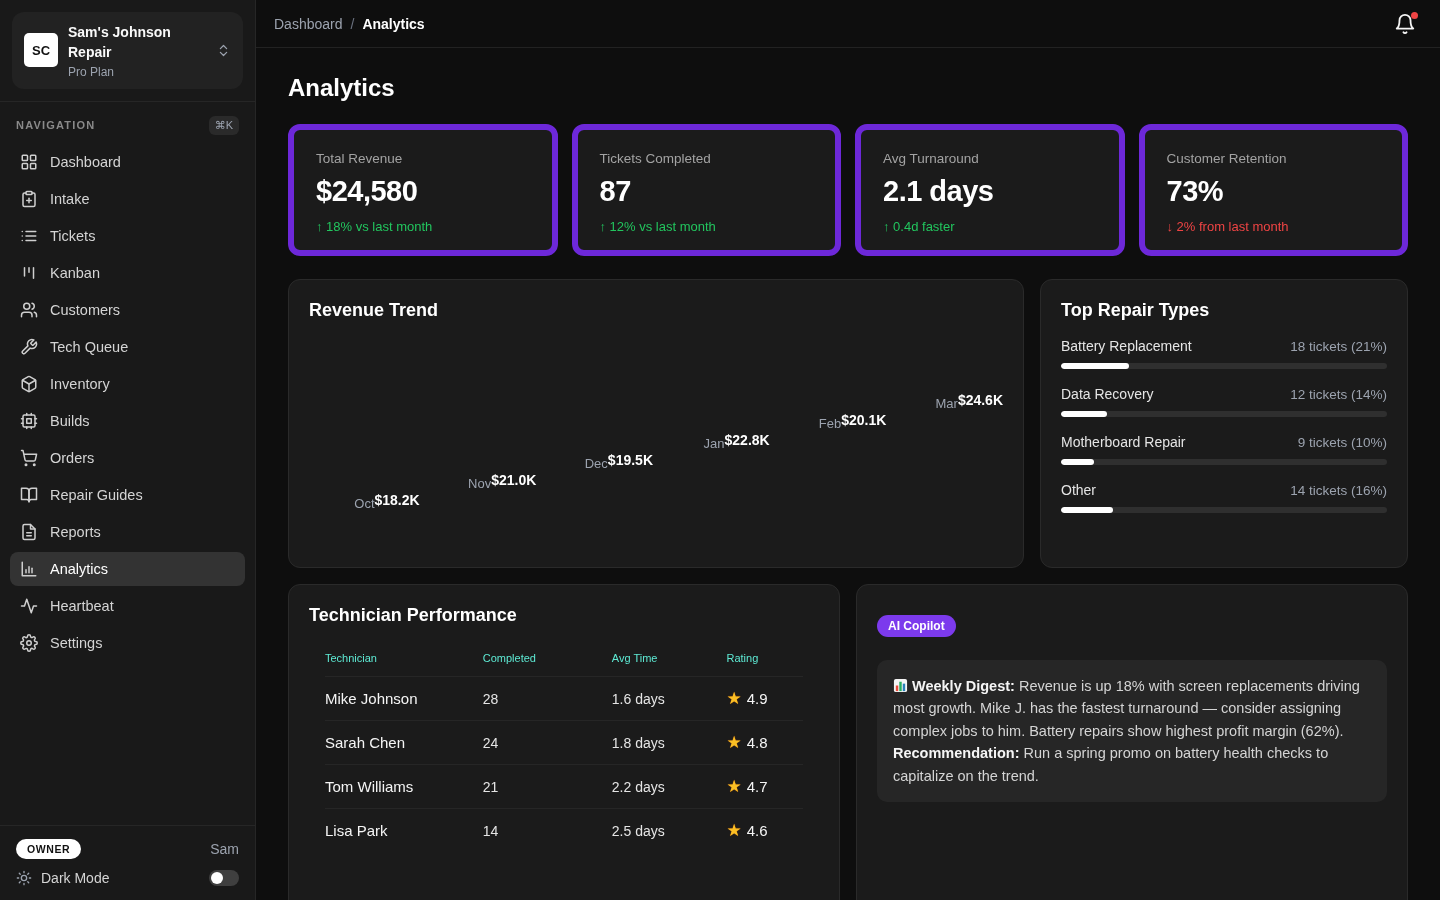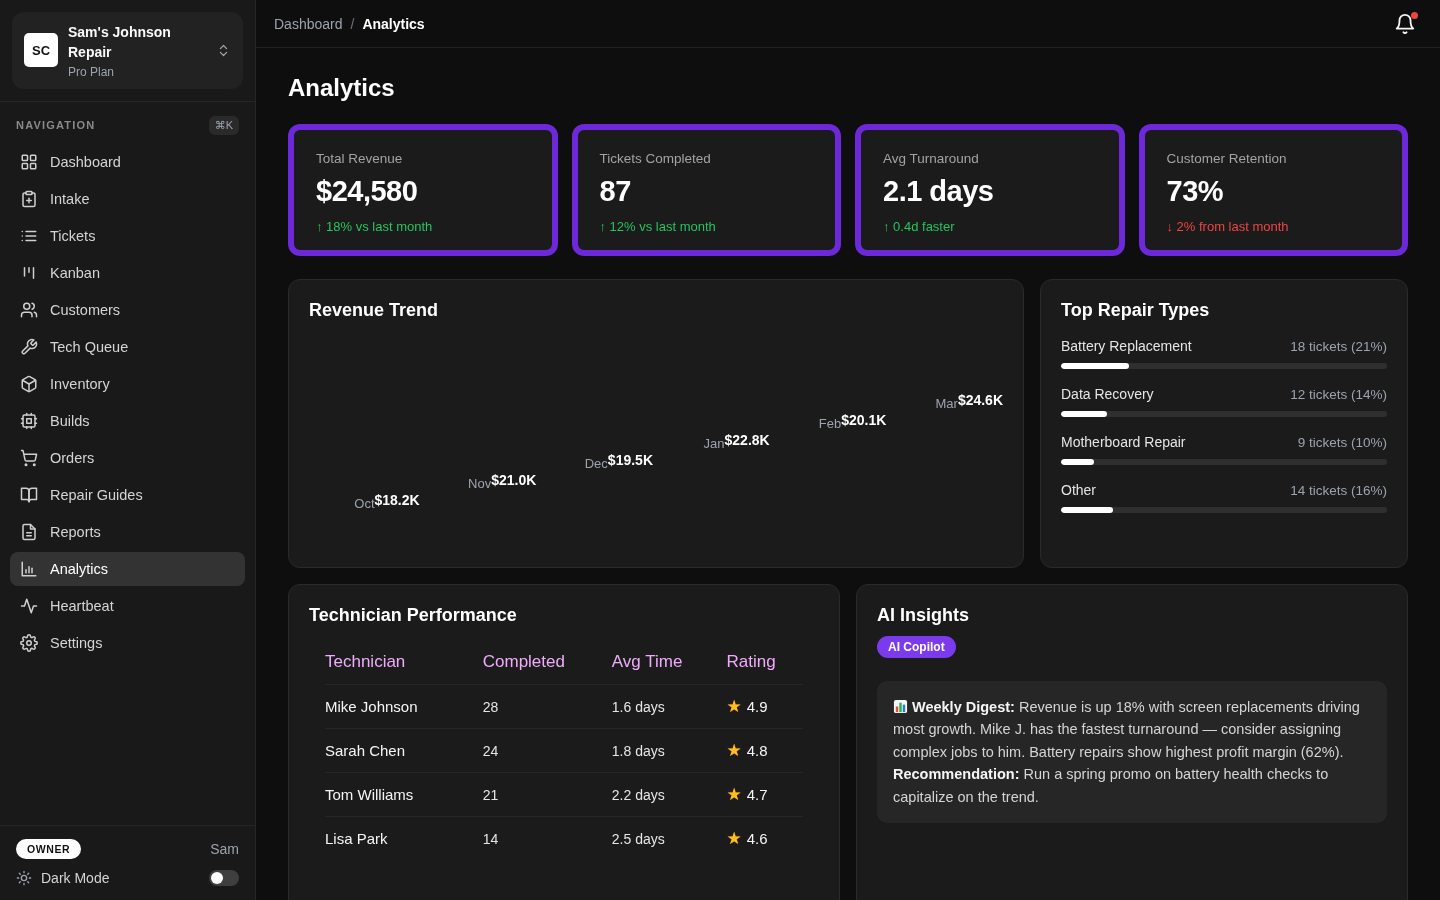--- a/index.html
+++ b/index.html
@@ -82,21 +82,21 @@
   .repair-name { font-size:14px; color:#e5e5e5; }
   .repair-meta { margin-left:auto; font-size:13.5px; color:#9ca3af; }
   .track { margin-top:9px; height:6px; border-radius:3px; background:#2f2f2f; overflow:hidden; }
   .fill { height:100%; border-radius:3px; background:#ffffff; }
 
   .bottom-row { display:flex; gap:16px; margin-top:16px; }
   .tech-card { flex:1; padding:20px; height:330px; }
   .tech-table { margin-top:16px; padding:0 16px; }
   .t-head, .t-row { display:grid; grid-template-columns:33% 27% 24% 16%; align-items:center; }
   .t-head { padding:10px 0 12px 0; }
-  .t-head div { font-size:17px; color:#f0abfc; }
+  .t-head div { font-size:11px; color:#5eead4; }
   .t-row { border-top:1px solid #262626; padding:13px 0; }
   .t-name { font-size:15px; color:#f5f5f5; }
   .t-cell { font-size:14px; color:#e5e5e5; }
   .t-rating { display:flex; align-items:center; gap:5px; font-size:15px; color:#f5f5f5; }
   .star { color:#fbbf24; font-size:17px; line-height:1; text-shadow:0 0 1px #b45309; }
 
   .ai-card { flex:1; padding:20px; height:330px; }
   .ai-badge { display:inline-block; margin-top:10px; background:#7c3aed; color:#ffffff;
     font-size:12px; font-weight:600; padding:4px 11px; border-radius:999px; }
   .digest { margin-top:23px; background:#262626; border-radius:10px; padding:15px 16px; }
@@ -457,21 +457,20 @@
                 <div class="t-cell">2.5 days</div>
                 <div class="t-rating">
                   <span class="star">★</span>
                   <span>4.6</span>
                 </div>
               </div>
             </div>
         </div>
       </div>
       <div class="card ai-card">
-        <div class="card-title">AI Insights</div>
         <span class="ai-badge">AI Copilot</span>
         <div class="digest">
           <p class="digest-text"><span class="emoji-chart"><svg width="15" height="15" viewBox="0 0 16 16">
                   <rect x="1" y="1" width="14" height="14" rx="2" fill="#f5f5f5"></rect>
                   <rect x="3" y="8" width="2.6" height="6" fill="#e74c3c"></rect>
                   <rect x="6.7" y="4" width="2.6" height="10" fill="#27ae60"></rect>
                   <rect x="10.4" y="6" width="2.6" height="8" fill="#2980b9"></rect>
                 </svg></span><strong>Weekly Digest:</strong><span> Revenue is up 18% with screen replacements driving most growth. Mike J. has the fastest turnaround — consider assigning complex jobs to him. Battery repairs show highest profit margin (62%). </span><strong>Recommendation:</strong><span> Run a spring promo on battery health checks to capitalize on the trend.</span></p>
         </div>
       </div>

